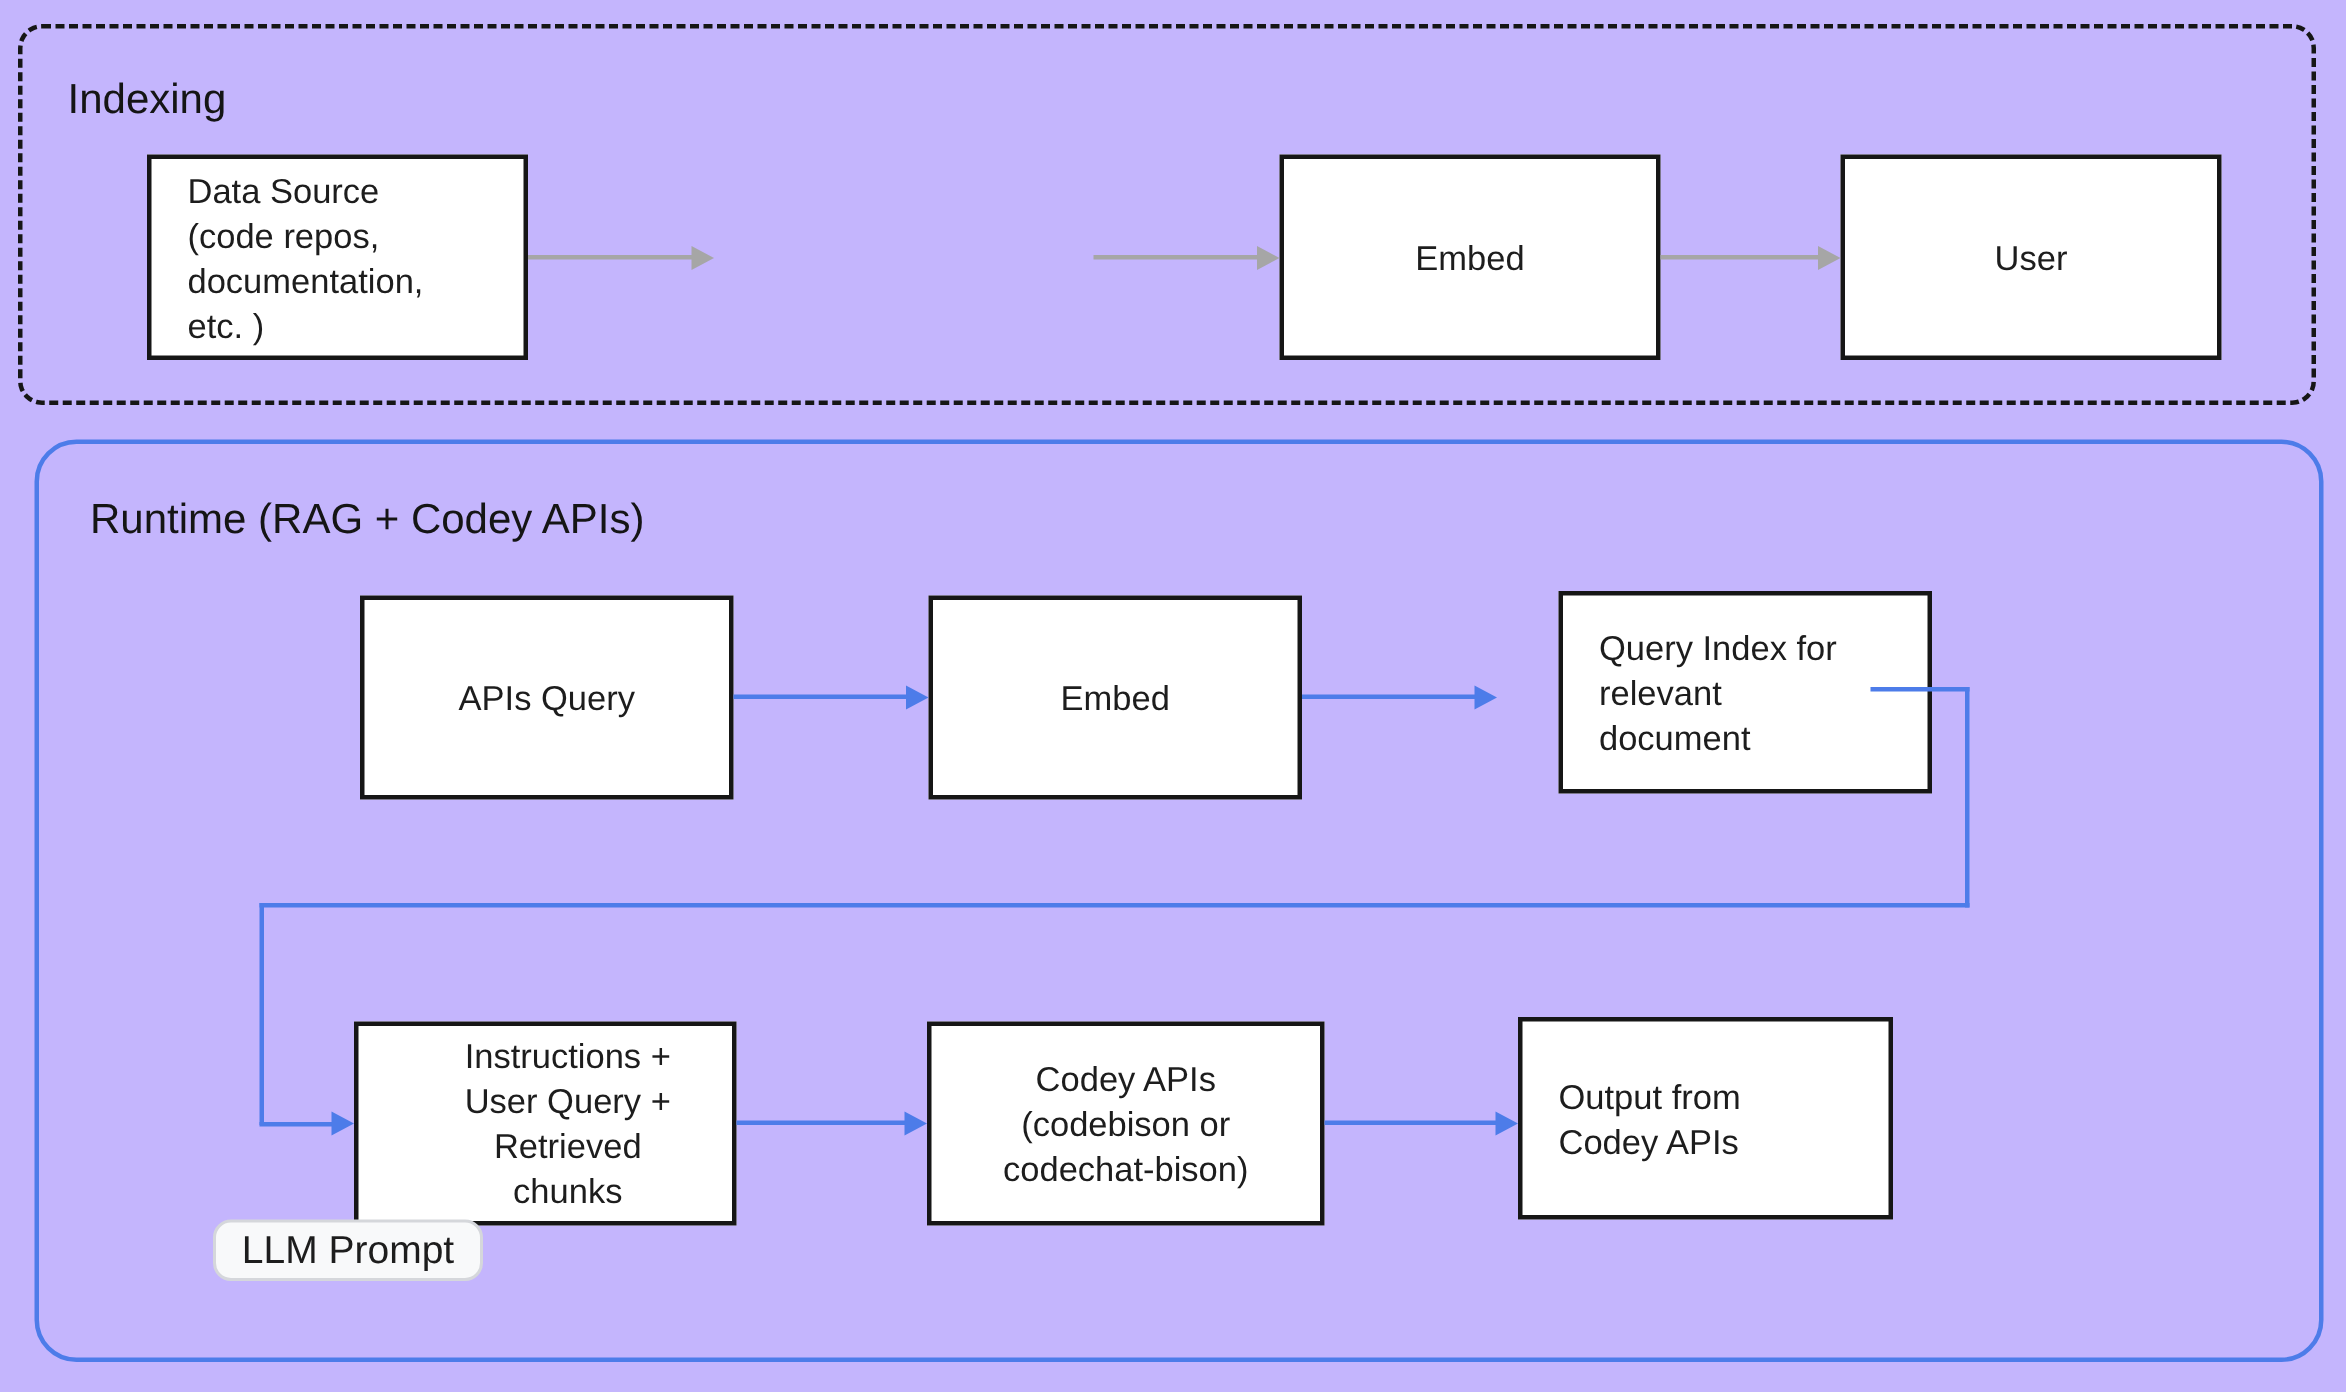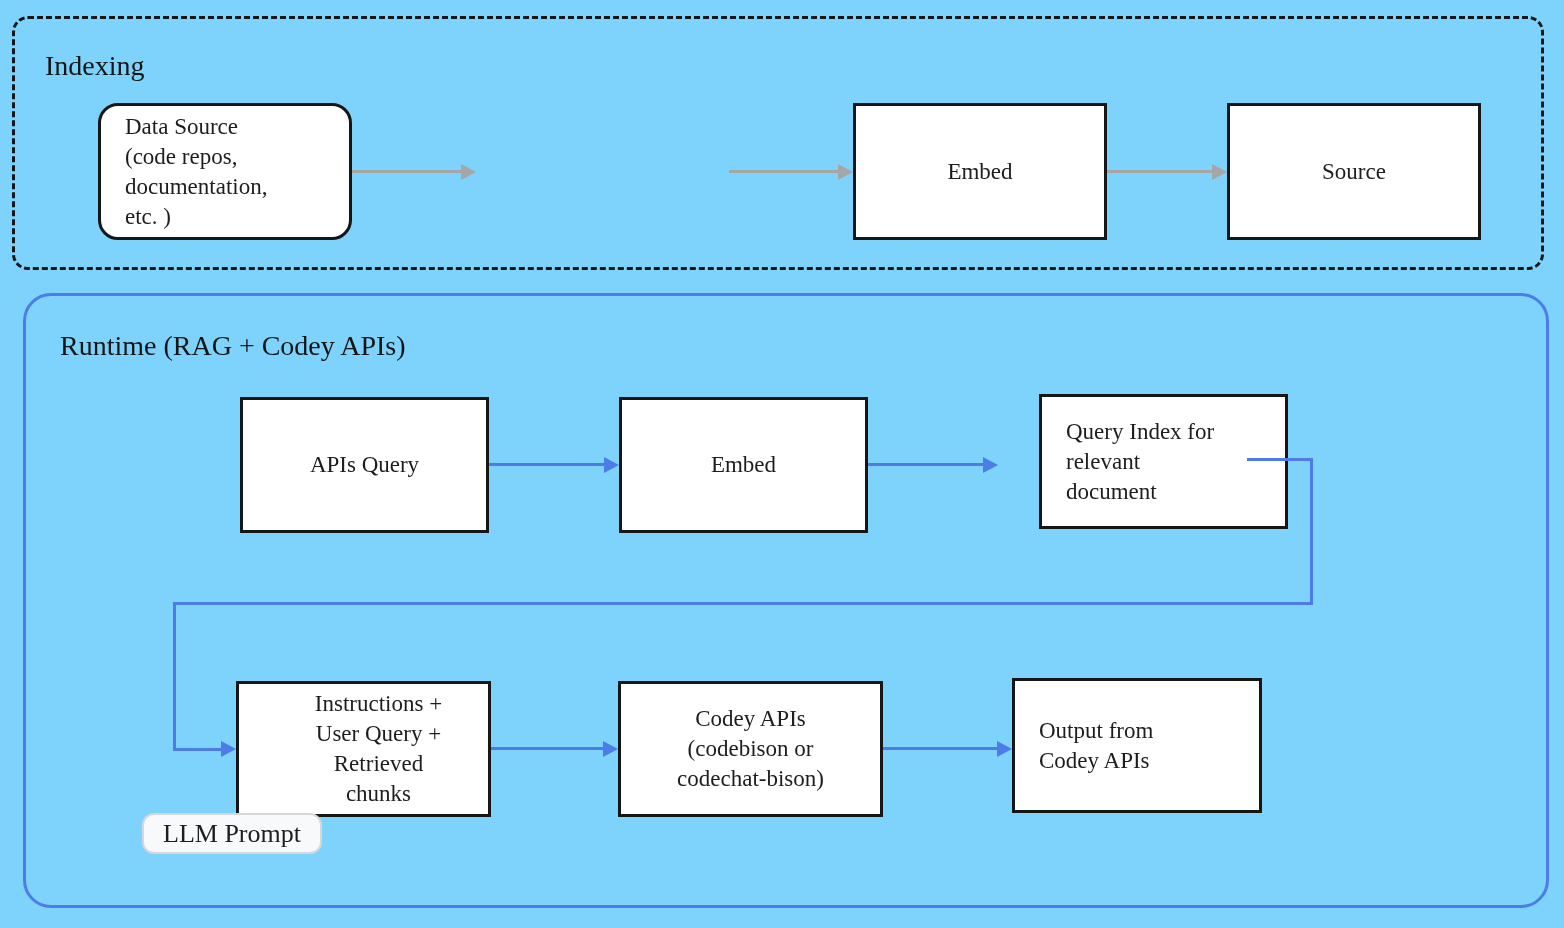--- a/index.html
+++ b/index.html
@@ -1,21 +1,21 @@
 <!DOCTYPE html>
 <html style="--blue: #4d7ce9; --gray: #a6a6a6; --tag-bg: #f8f9fa; --tag-border: #d5d7db;"><head>
 <meta charset="utf-8">
 <style>
   html, body { margin: 0; padding: 0; background: #ffffff; }
   .canvas {
     position: relative;
     width: 1564px;
     height: 928px;
-    background: #7dd3fc;
-    font-family: Liberation Serif, serif;
+    background: #c4b5fd;
+    font-family: Liberation Sans, sans-serif;
     color: #1d1d1d;
     overflow: hidden;
   }
 
   
   .container { position: absolute; box-sizing: border-box; background: transparent; }
   .indexing-container {
     left: 12px; top: 16px; width: 1532px; height: 254px;
     border: 3px dashed #161616; border-radius: 16px;
   }
@@ -50,21 +50,21 @@
     color: #1d1d1d;
   }
   .box.text-left {
     justify-content: flex-start;
     text-align: left;
     padding-left: 24px;
     padding-right: 6px;
   }
 
   
-  .n-data-source { left: 98px;  top: 103px; width: 254px; height: 137px; border-radius: 20px; }
+  .n-data-source { left: 98px;  top: 103px; width: 254px; height: 137px; }
   .n-chunk       { left: 476px; top: 103px; width: 253px; height: 137px; }
   .n-embed-idx   { left: 853px; top: 103px; width: 254px; height: 137px; }
   .n-index       { left: 1227px;top: 103px; width: 254px; height: 137px; }
 
   
   .n-user-query  { left: 240px; top: 397px; width: 249px; height: 136px; }
   .n-embed-rt    { left: 619px; top: 397px; width: 249px; height: 136px; }
   .n-query-index { left: 998px; top: 394px; width: 249px; height: 135px; margin-left: 41px; }
 
   
@@ -130,21 +130,21 @@
 <div class="canvas">
 
   <div class="container indexing-container"></div>
   <div class="section-title title-indexing">Indexing</div>
 
   <div class="box text-left n-data-source">Data Source
 (code repos,
 documentation,
 etc. )</div>
   <div class="box n-embed-idx">Embed</div>
-  <div class="box n-index">Source</div>
+  <div class="box n-index">User</div>
 
   <div class="arrow gray a-ds-chunk">
     <div class="shaft"></div>
     <div class="head"></div>
   </div>
   <div class="arrow gray a-chunk-emb">
     <div class="shaft"></div>
     <div class="head"></div>
   </div>
   <div class="arrow gray a-emb-index">

